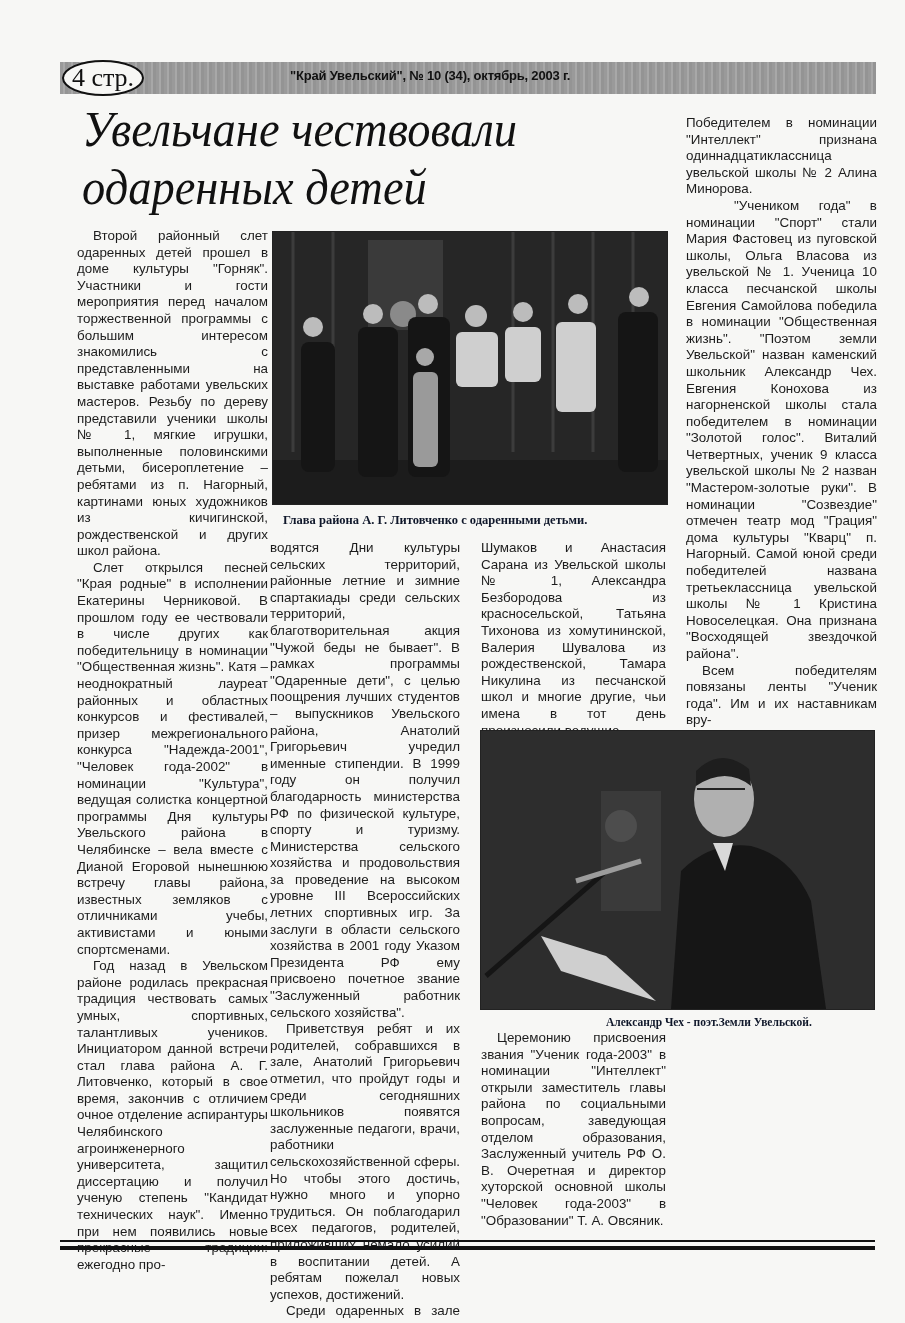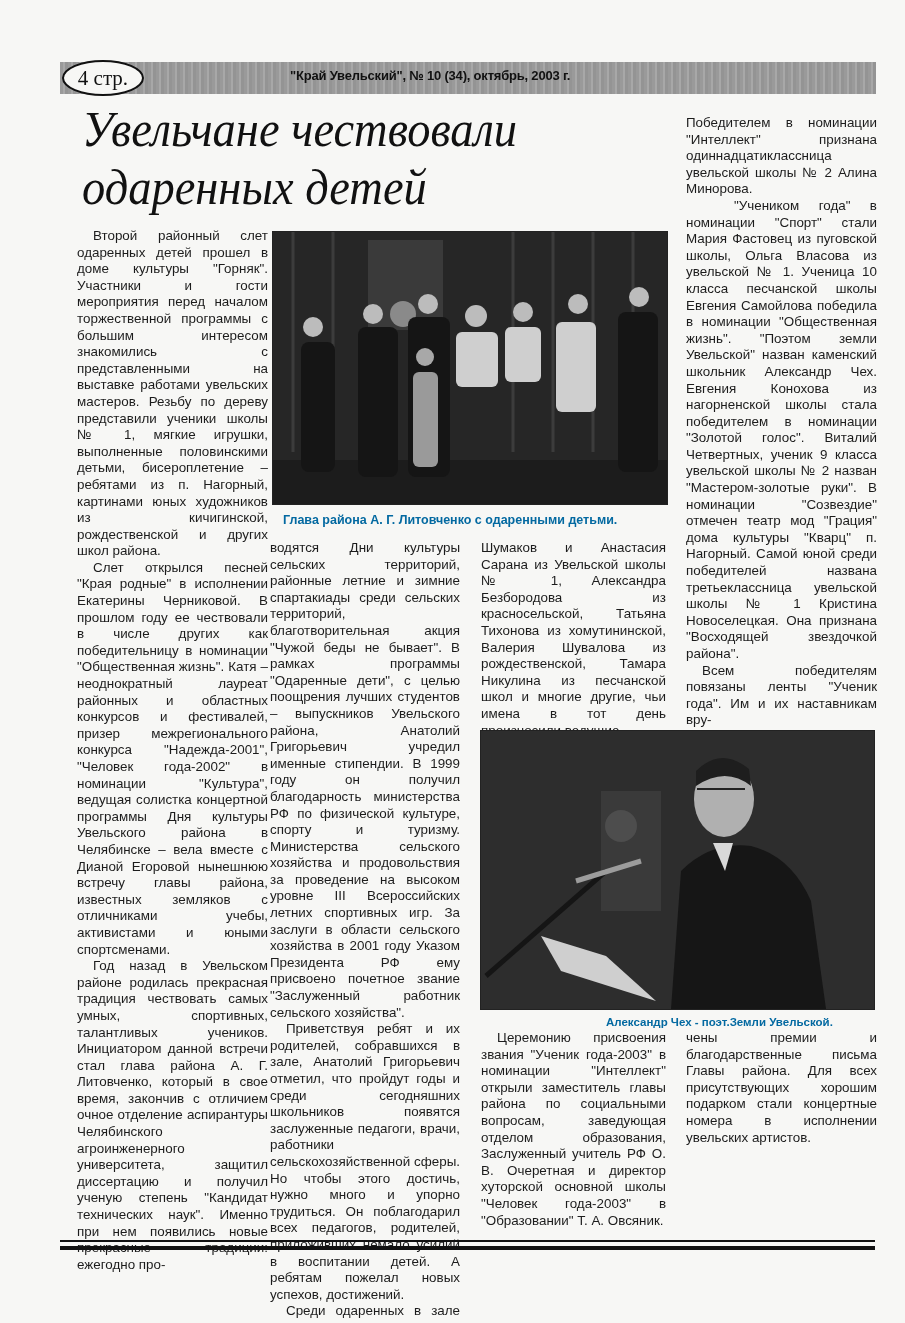--- a/index.html
+++ b/index.html
@@ -11,21 +11,21 @@
     color: #1a1a1a;
   }
   .header-band {
     position: absolute; left: 60px; top: 62px; width: 816px; height: 32px;
     background: repeating-linear-gradient(90deg, #9a9a9a 0 3px, #a8a8a8 3px 5px, #949494 5px 8px);
   }
   .page-num {
     position: absolute; left: 62px; top: 60px; width: 78px; height: 32px;
     border: 2px solid #111; border-radius: 50%;
     background: #f7f7f5;
-    font-family: "Liberation Serif", serif; font-size: 21px; line-height: 32px;
+    font-family: "Liberation Serif", serif; font-size: 26px; line-height: 32px;
     text-align: center; color: #111;
   }
   .masthead {
     position: absolute; left: 290px; top: 68px;
     font-size: 13px; font-weight: bold; color: #111; letter-spacing: -0.2px;
   }
   .headline {
     position: absolute; left: 82px; top: 100px; width: 600px;
     font-family: "Liberation Serif", serif; font-style: italic;
     font-size: 50px; line-height: 58px; color: #111; margin: 0; font-weight: normal;
@@ -43,21 +43,21 @@
   .col3 { left: 481px; top: 540px; width: 185px; }
   .col4 { left: 686px; top: 115px; width: 191px; }
   .col5 { left: 481px; top: 1030px; width: 185px; }
   .col6 { left: 686px; top: 1030px; width: 191px; }
   .photo {
     position: absolute; overflow: hidden; border: 1px solid #222;
   }
   .photo1 { left: 272px; top: 231px; width: 394px; height: 272px; background: #2a2a2a; }
   .photo2 { left: 480px; top: 730px; width: 393px; height: 278px; background: #2b2b2b; }
   .caption {
-    position: absolute; font-size: 12.5px; font-weight: bold; color: #0369a1; white-space: nowrap;
+    position: absolute; font-size: 12.5px; font-weight: bold; color: #0f172a; white-space: nowrap; font-family: Liberation Serif, serif;
   }
   .caption1 { left: 283px; top: 513px; }
   .caption2 { left: 606px; top: 1016px; font-size: 11.5px; text-align: center; }
   .rule { position: absolute; left: 60px; width: 815px; background: #111; }
   .rule1 { top: 1240px; height: 2px; }
   .rule2 { top: 1246px; height: 4px; }
 </style>
 </head>
 <body>
 
@@ -147,17 +147,16 @@
     <polygon points="60,205 125,225 175,270 80,240" fill="#cfcfcf"></polygon>
   </svg>
 </div>
 <div class="caption caption2">Александр Чех - поэт.Земли Увельской.</div>
 
 <div class="col col5">
   <p>Церемонию присвоения звания "Ученик года-2003" в номинации "Интеллект" открыли заместитель главы района по социальными вопросам, заведующая отделом образования, Заслуженный учитель РФ О. В. Очеретная и директор хуторской основной школы "Человек года-2003" в "Образовании" Т. А. Овсяник.</p>
 </div>
 
 <div class="col col6">
-  <p class="noindent">чены премии и благодарственные письма Главы района. Для всех присутствующих хорошим подарком стали концертные номера в исполнении увельских артистов.</p>
 </div>
 
 <div class="rule rule1"></div>
 <div class="rule rule2"></div>
 
 </body></html>

